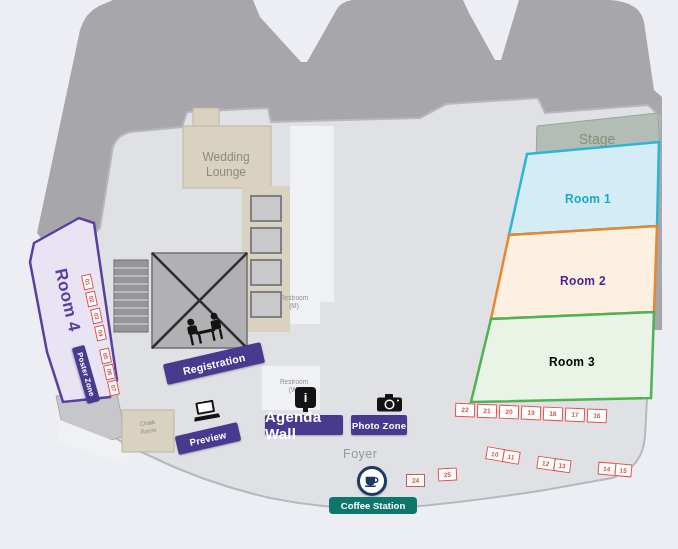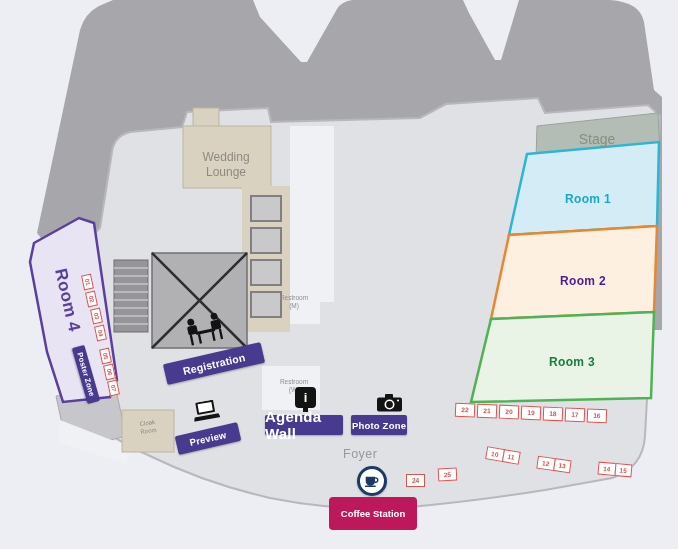--- a/index.html
+++ b/index.html
@@ -1,21 +1,21 @@
 <!DOCTYPE html>
 <html><head>
 <meta charset="utf-8">
 <style>
   * { margin:0; padding:0; box-sizing:border-box; }
   body { background:#edeef4; font-family:"Liberation Sans", sans-serif; }
   #canvas { position:relative; width:678px; height:549px; overflow:hidden; background:#edeef4; }
   #backdrop { position:absolute; left:0; top:0; }
 
   .room-label { position:absolute; font-weight:bold; font-size:12px; letter-spacing:.3px; text-align:center; }
-  .r1 { color:#18a9c9; } .r2 { color:#4c1d95; } .r3 { color:#15803d; }
+  .r1 { color:#18a9c9; } .r2 { color:#4c1d95; } .r3 { color:#000000; }
   .r4 { color:#5b3fa0; font-size:17px; transform:rotate(77deg); }
 
   .small-label { position:absolute; color:#8f8f94; text-align:center; line-height:1.25; }
   .tan-label { color:#8d8b80; }
 
   .badge { position:absolute; background:#483a8e; color:#fff; font-weight:bold;
            display:flex; align-items:center; justify-content:center; border-radius:2px;
            box-shadow:0 1px 2px rgba(0,0,0,.28); letter-spacing:.2px; }
 
   .booth { background:#fff; border:1px solid #d9534f; color:#d9534f; font-weight:bold;
@@ -29,21 +29,21 @@
   .poster-box { position:absolute; width:15px; height:10px; font-size:6px; transform:rotate(78deg); }
 
   .icon { position:absolute; }
   .info-icon { position:absolute; width:21px; height:21px; background:#131313; border-radius:4px;
                color:#fff; font-weight:bold; font-size:13px; display:flex; align-items:center; justify-content:center; }
   .info-icon::after { content:""; position:absolute; left:8px; bottom:-4px; width:5px; height:4px; background:#131313; }
 
   .coffee-circle { position:absolute; left:357px; top:466px; width:30px; height:30px; background:#fff;
                    border:3px solid #1d3a66; border-radius:50%; display:flex; align-items:center; justify-content:center;
                    box-shadow:0 1px 2px rgba(0,0,0,.25); }
-  .coffee-pill { position:absolute; left:329px; top:497px; width:88px; height:33px; background:#be185d;
+  .coffee-pill { position:absolute; left:329px; top:497px; width:88px; height:17px; background:#0f766e;
                  border-radius:4px; color:#fff; font-weight:bold; font-size:9.5px;
                  display:flex; align-items:center; justify-content:center; }
   .foyer { position:absolute; left:343px; top:447px; color:#98989f; font-size:12.5px; letter-spacing:.5px; }
 </style>
 </head>
 <body>
 
 <div id="canvas">
 
   <svg id="backdrop" width="678" height="549" viewBox="0 0 678 549">

